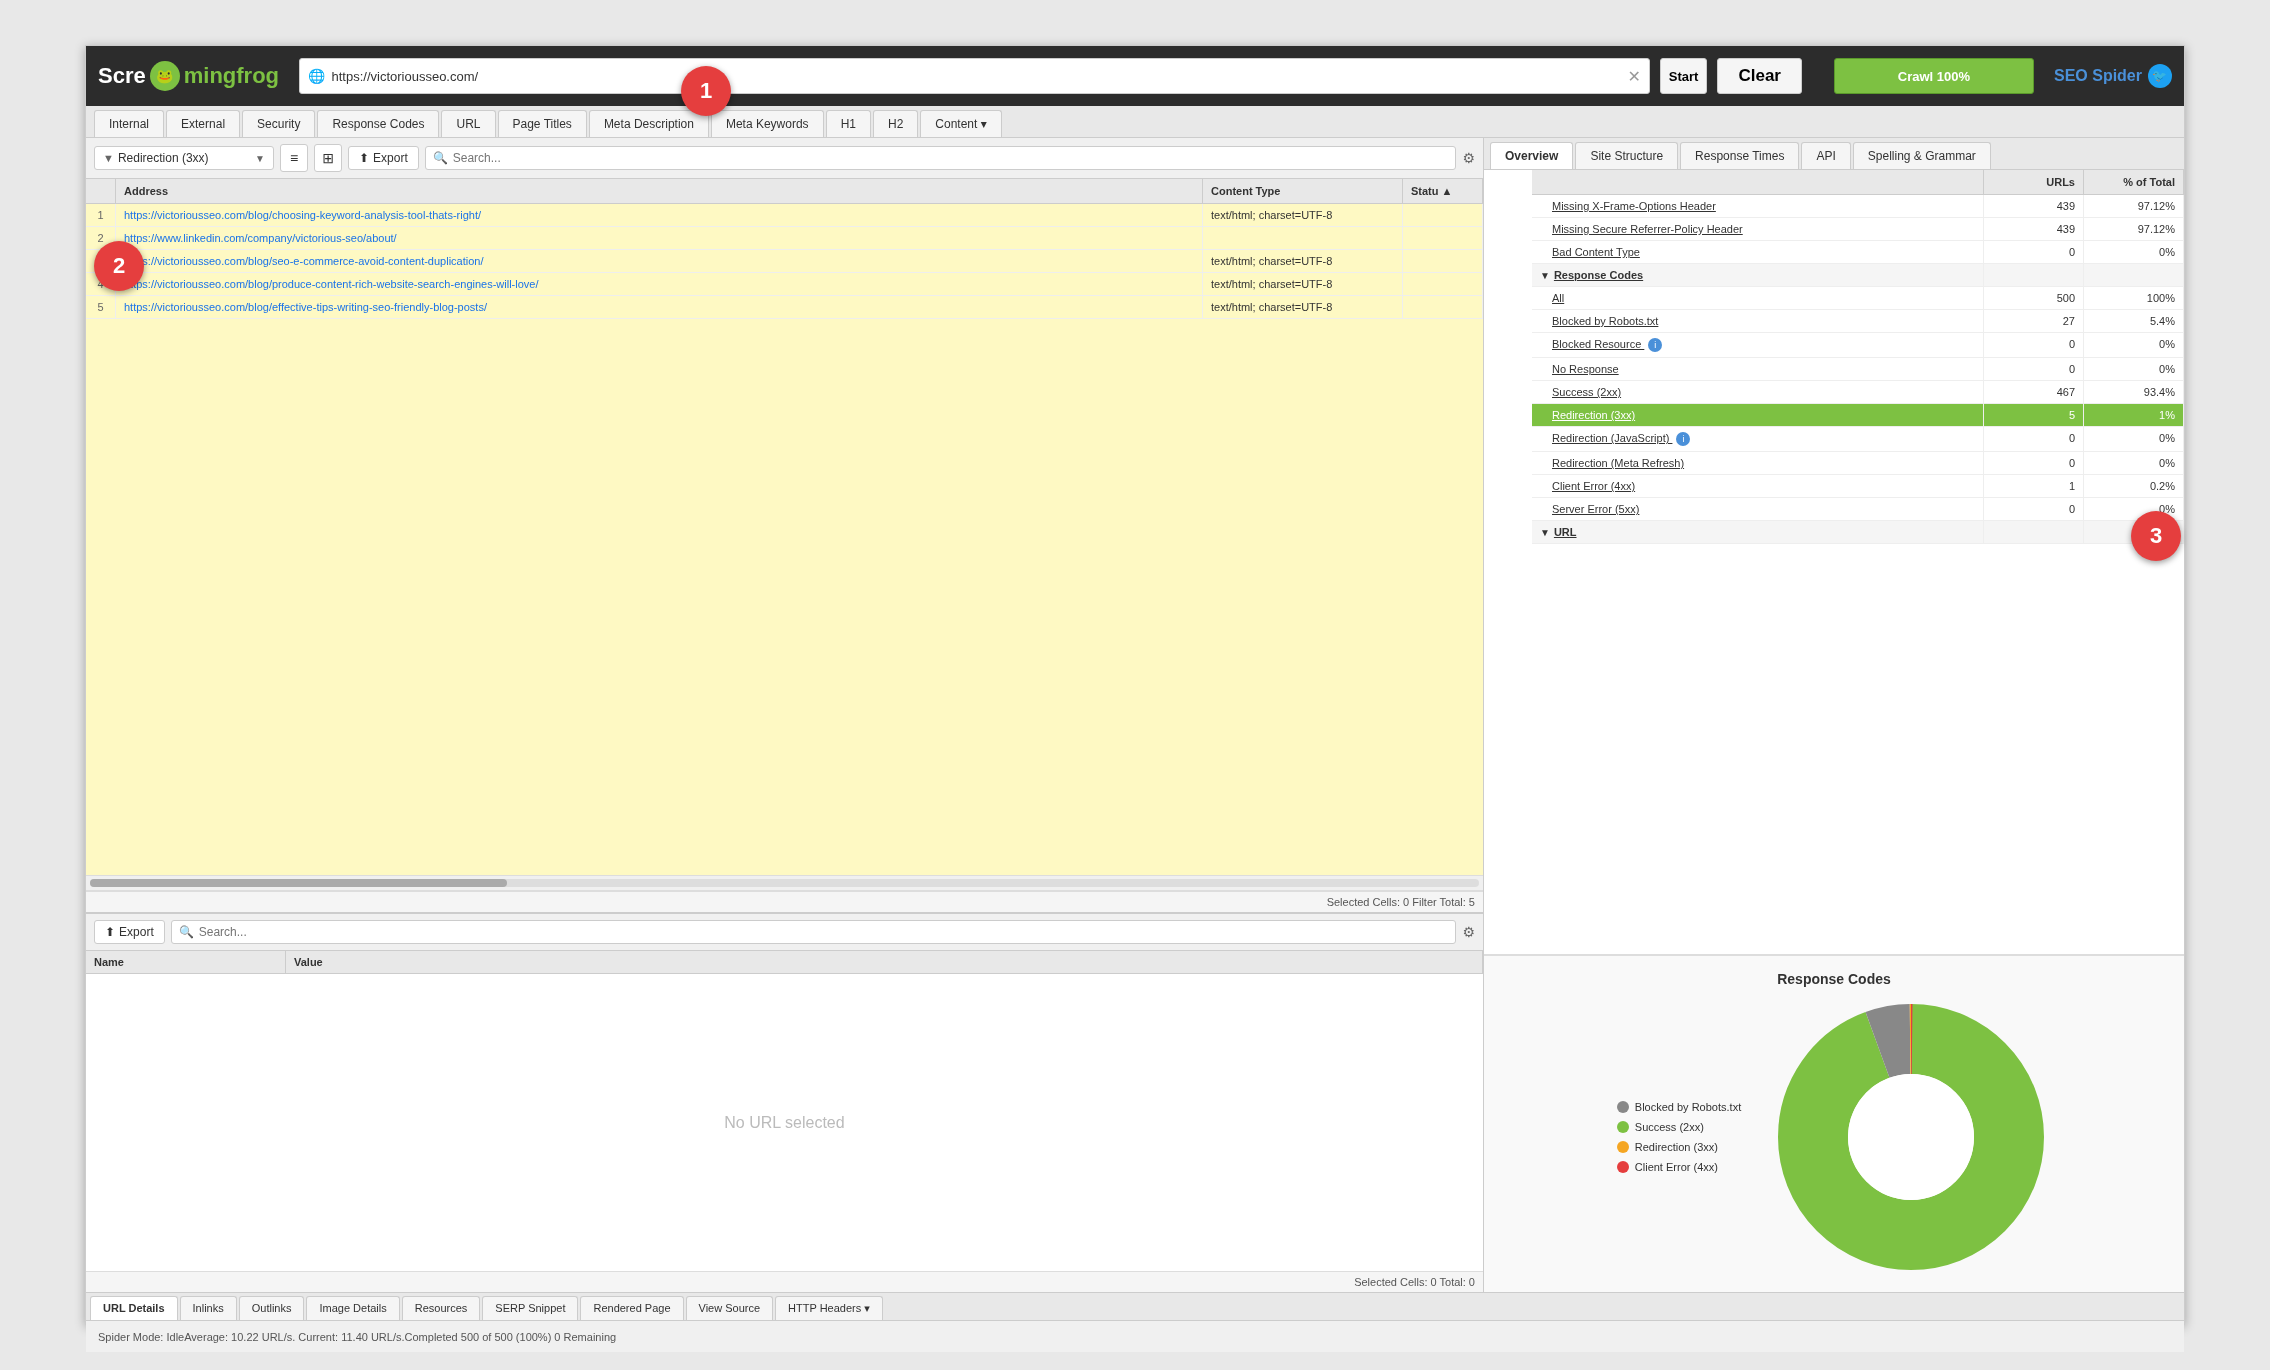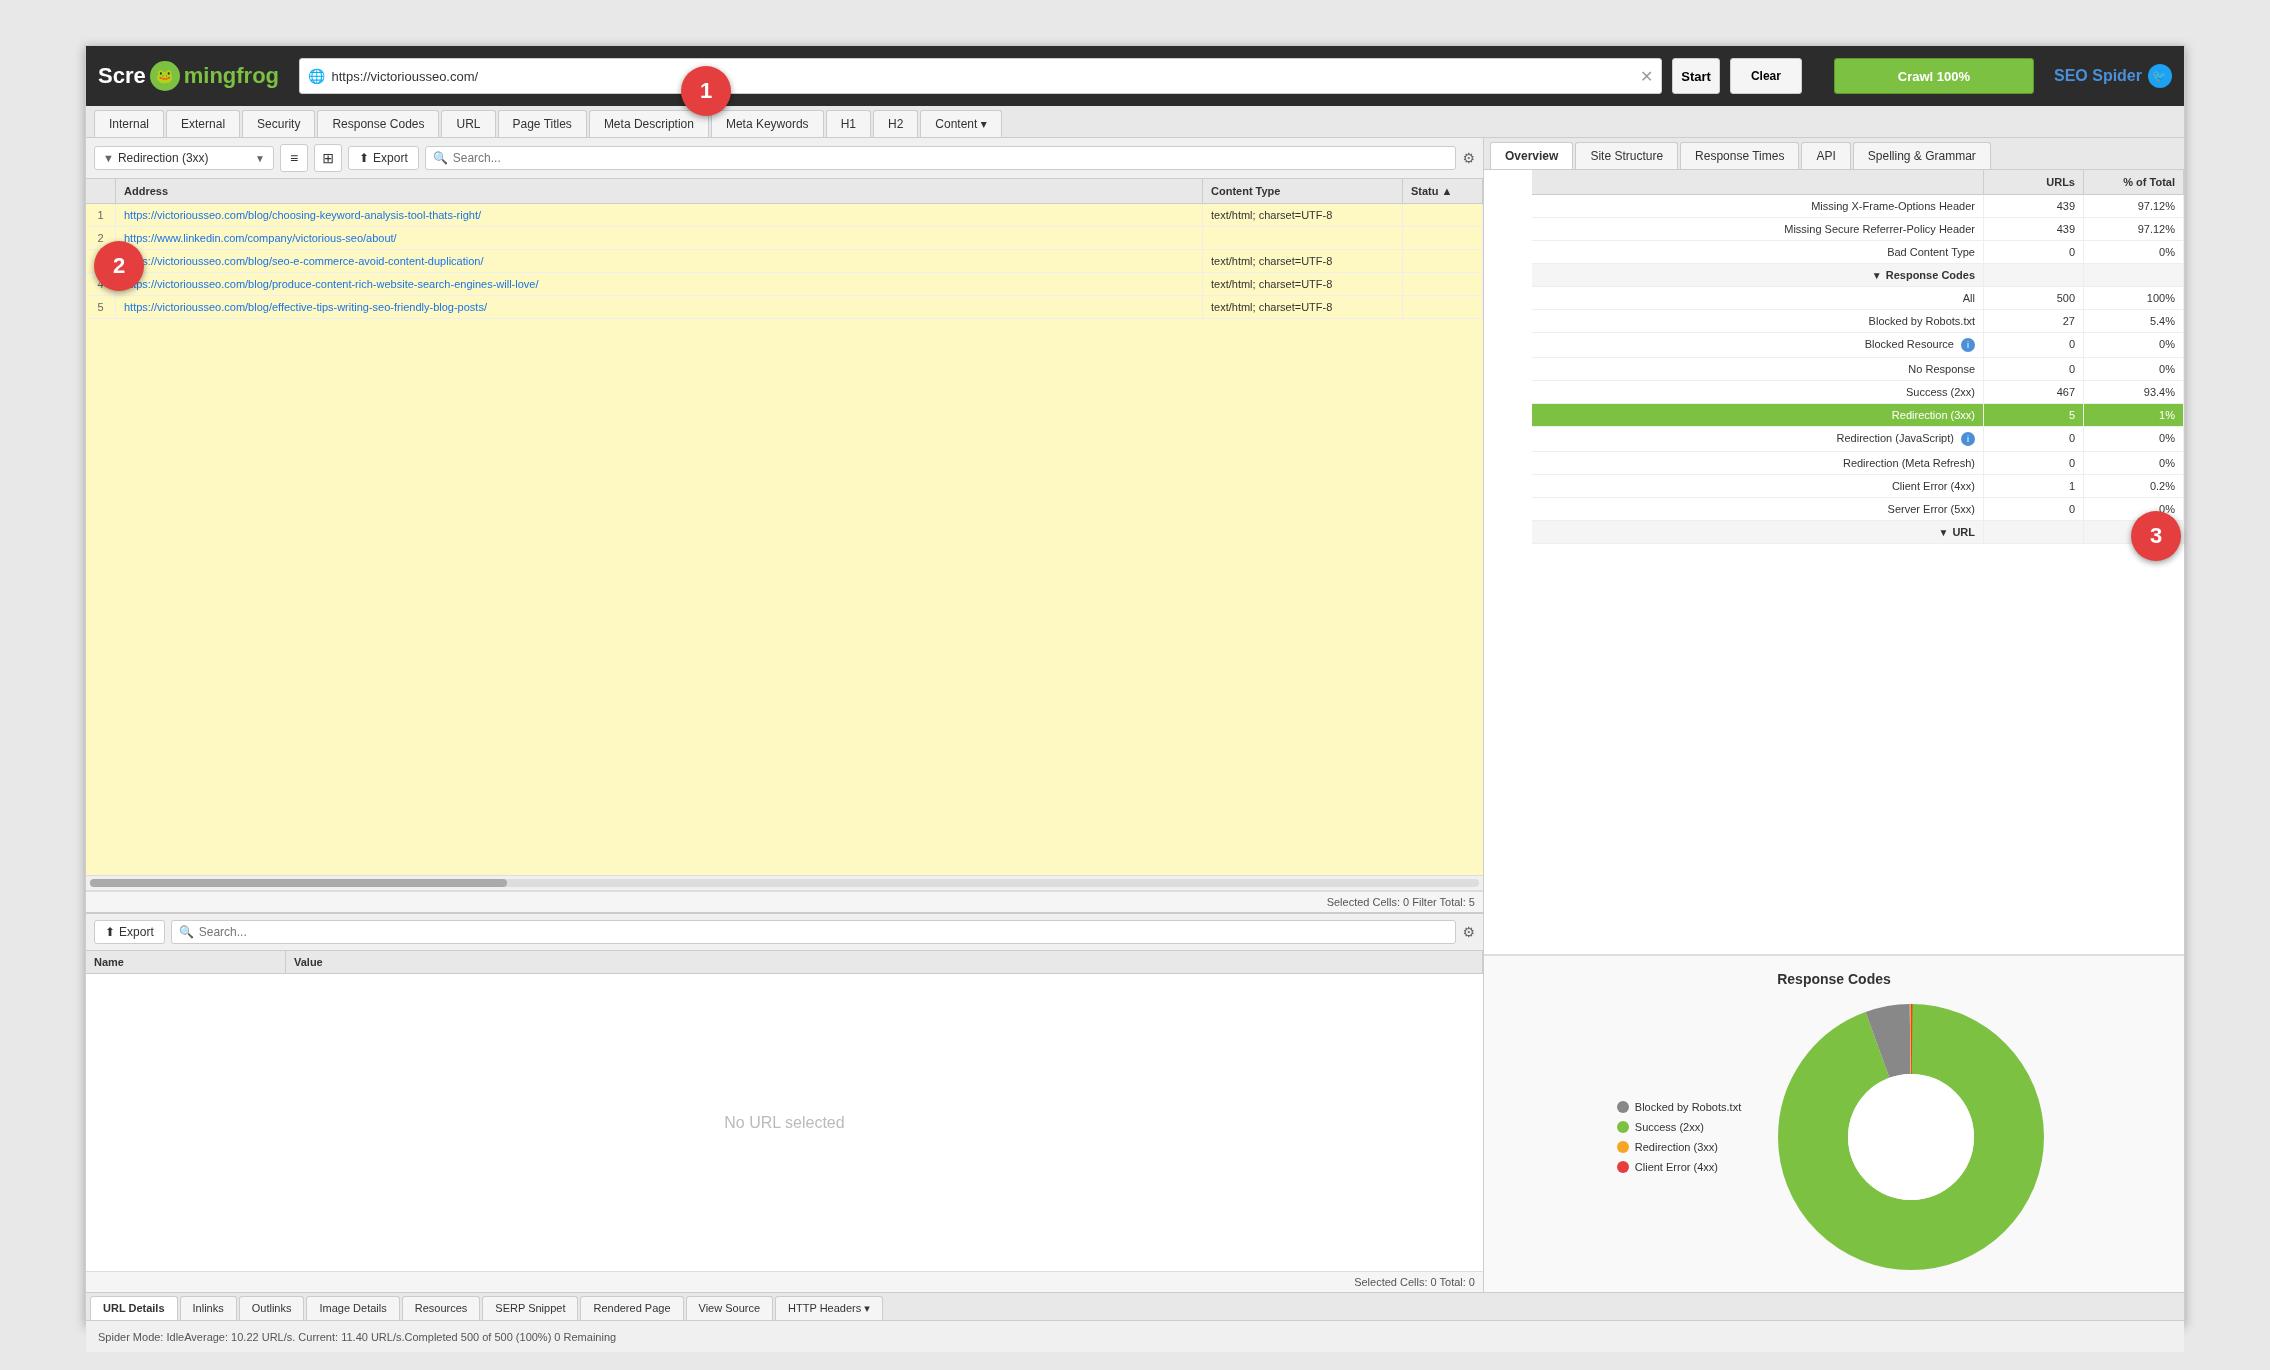--- a/index.html
+++ b/index.html
@@ -8,21 +8,21 @@
 
     
     .header { display: flex; align-items: center; background: #2c2c2c; padding: 8px 12px; gap: 10px; height: 60px; }
     .logo { display: flex; align-items: center; gap: 4px; margin-right: 10px; }
     .logo-frog { width: 30px; height: 30px; background: #7dc142; border-radius: 50%; display: inline-flex; align-items: center; justify-content: center; color: white; font-size: 14px; }
     .url-bar { flex: 1; display: flex; align-items: center; background: white; border: 1px solid #ccc; border-radius: 3px; padding: 4px 8px; height: 36px; }
     .url-icon { color: #666; margin-right: 6px; font-size: 14px; }
     .url-input { flex: 1; border: none; outline: none; font-size: 13px; color: #333; background: transparent; }
     .url-clear { color: #999; cursor: pointer; font-size: 16px; }
     .btn-start { background: #f5f5f5; border: 1px solid #ccc; padding: 6px 8px; border-radius: 3px; cursor: pointer; font-size: 13px; font-weight: bold; height: 36px; }
-    .btn-clear { background: #f5f5f5; border: 1px solid #ccc; padding: 6px 20px; border-radius: 3px; cursor: pointer; font-size: 12px; font-weight: bold; height: 36px; }
+    .btn-clear { background: #f5f5f5; border: 1px solid #ccc; padding: 6px 20px; border-radius: 3px; cursor: pointer; font-size: 17px; font-weight: bold; height: 36px; }
     .btn-crawl { background: #7dc142; border: 1px solid #5a9a2a; padding: 6px 30px; border-radius: 3px; cursor: pointer; font-size: 13px; font-weight: bold; height: 36px; color: white; min-width: 200px; margin-left: 22px; }
     .seo-spider { display: flex; align-items: center; gap: 6px; margin-left: 10px; }
     .seo-text { color: #4a90d9; font-size: 16px; font-weight: bold; }
     .twitter-icon { width: 24px; height: 24px; background: #1da1f2; border-radius: 50%; display: flex; align-items: center; justify-content: center; color: white; font-size: 12px; }
 
     
     .main-tabs { display: flex; background: #e8e8e8; border-bottom: 1px solid #ccc; padding: 0 8px; }
     .main-tab { padding: 6px 14px; border: 1px solid #ccc; border-bottom: none; background: #f5f5f5; cursor: pointer; font-size: 12px; margin-right: 2px; margin-top: 4px; border-radius: 3px 3px 0 0; }
 
     
@@ -77,21 +77,21 @@
 
     
     .right-table { overflow: auto; }
     .rt-header { display: grid; grid-template-columns: 1fr 100px 100px; background: #e8e8e8; border-bottom: 1px solid #ccc; font-size: 11px; font-weight: bold; }
     .rt-th { padding: 6px 8px; border-right: 1px solid #ccc; text-align: right; }
     .rt-th:first-child { text-align: left; }
     .rt-row { display: grid; grid-template-columns: 1fr 100px 100px; border-bottom: 1px solid #eee; font-size: 11px; cursor: pointer; }
     .rt-row.selected { background: #7dc142; color: white; }
     .rt-row.section-header { background: #f5f5f5; font-weight: bold; }
     .rt-td { padding: 5px 8px; border-right: 1px solid #eee; text-align: right; overflow: hidden; }
-    .rt-td:first-child { text-align: right; }
+    .rt-td:first-child { text-align: left; text-decoration: underline; }
     .rt-td.indent { padding-left: 20px; }
     .info-icon { display: inline-flex; width: 14px; height: 14px; background: #4a90d9; border-radius: 50%; color: white; font-size: 9px; align-items: center; justify-content: center; margin-left: 4px; vertical-align: middle; }
     .triangle { display: inline-block; margin-right: 4px; font-size: 10px; }
 
     
     .chart-section { border-top: 1px solid #ddd; padding: 10px; }
     .chart-title { text-align: center; font-size: 14px; font-weight: bold; margin-bottom: 10px; color: #333; }
     .chart-content { display: flex; align-items: center; justify-content: center; gap: 30px; }
     .legend { display: flex; flex-direction: column; gap: 8px; }
     .legend-item { display: flex; align-items: center; gap: 6px; font-size: 11px; }

